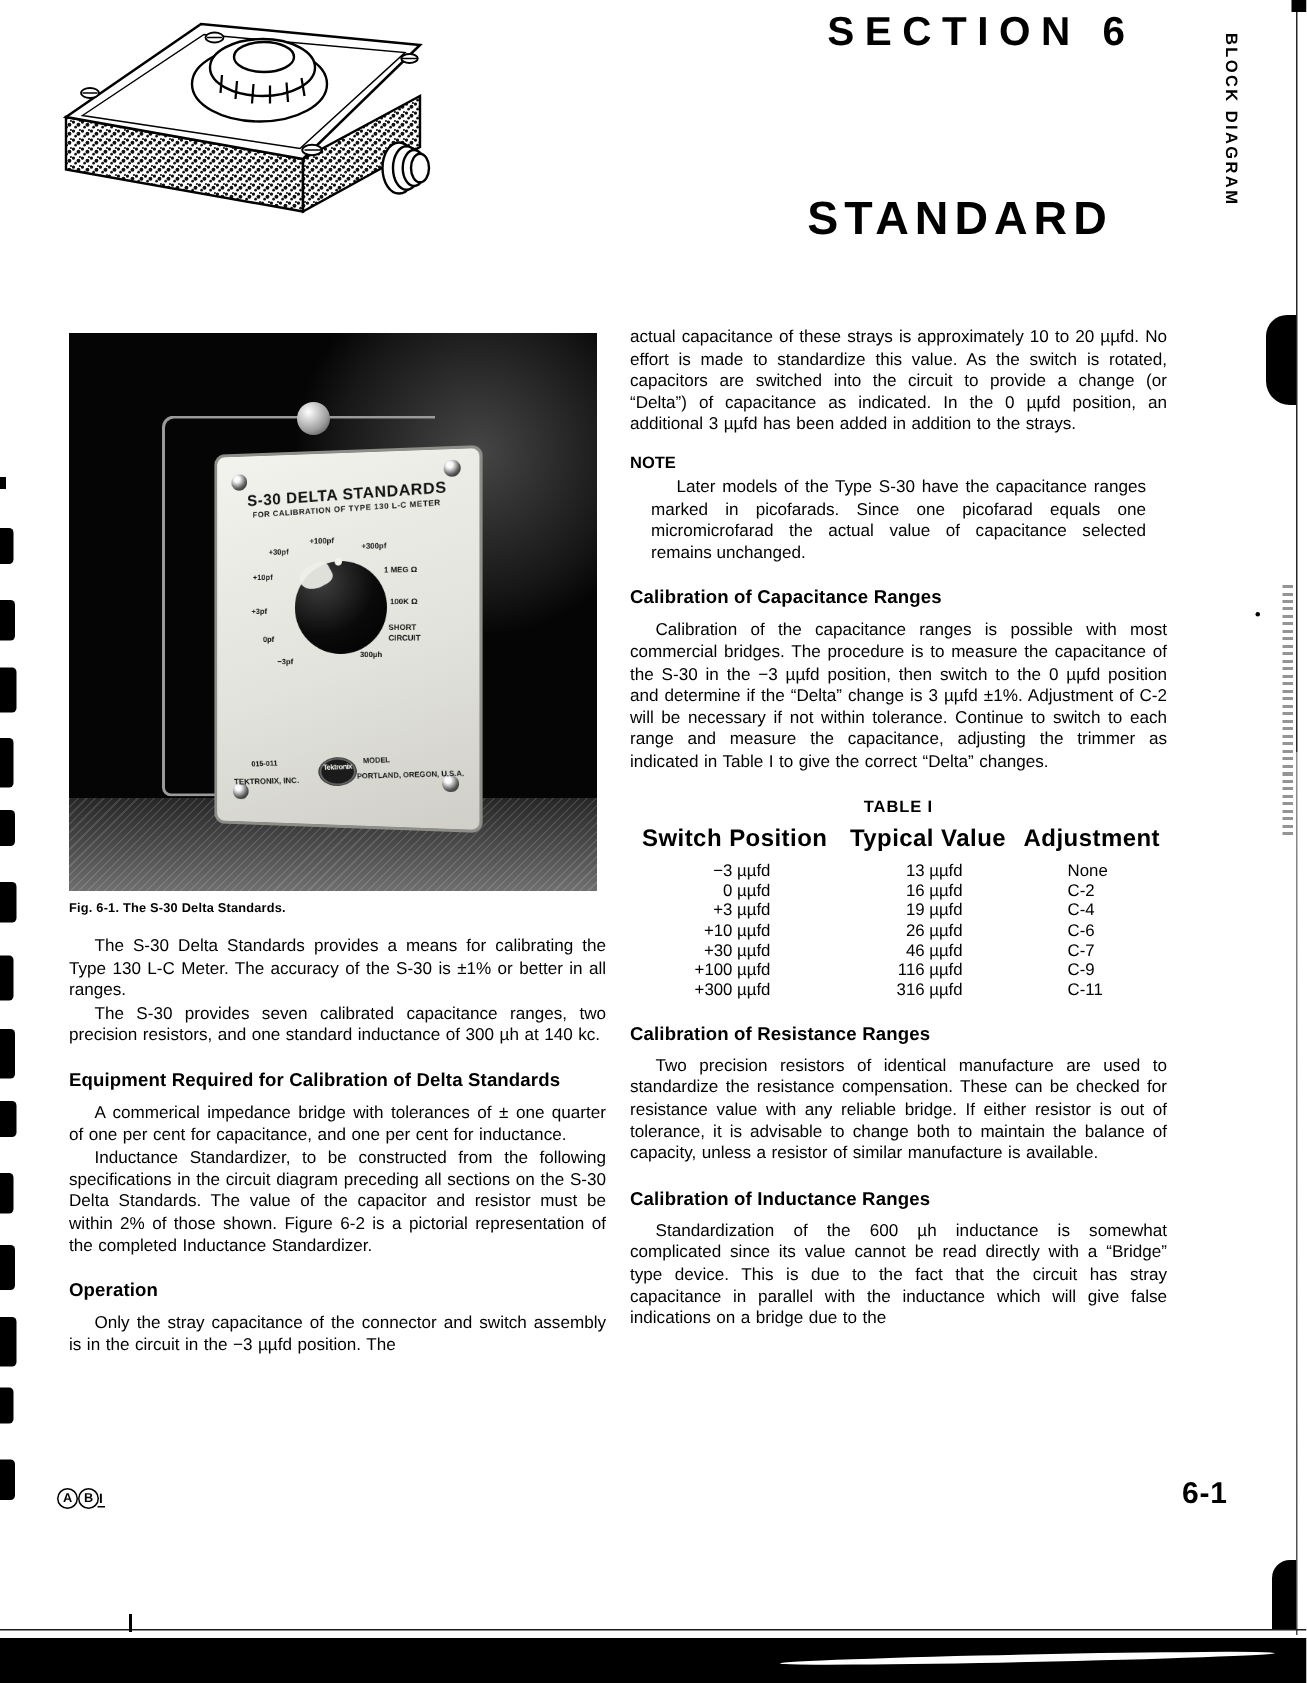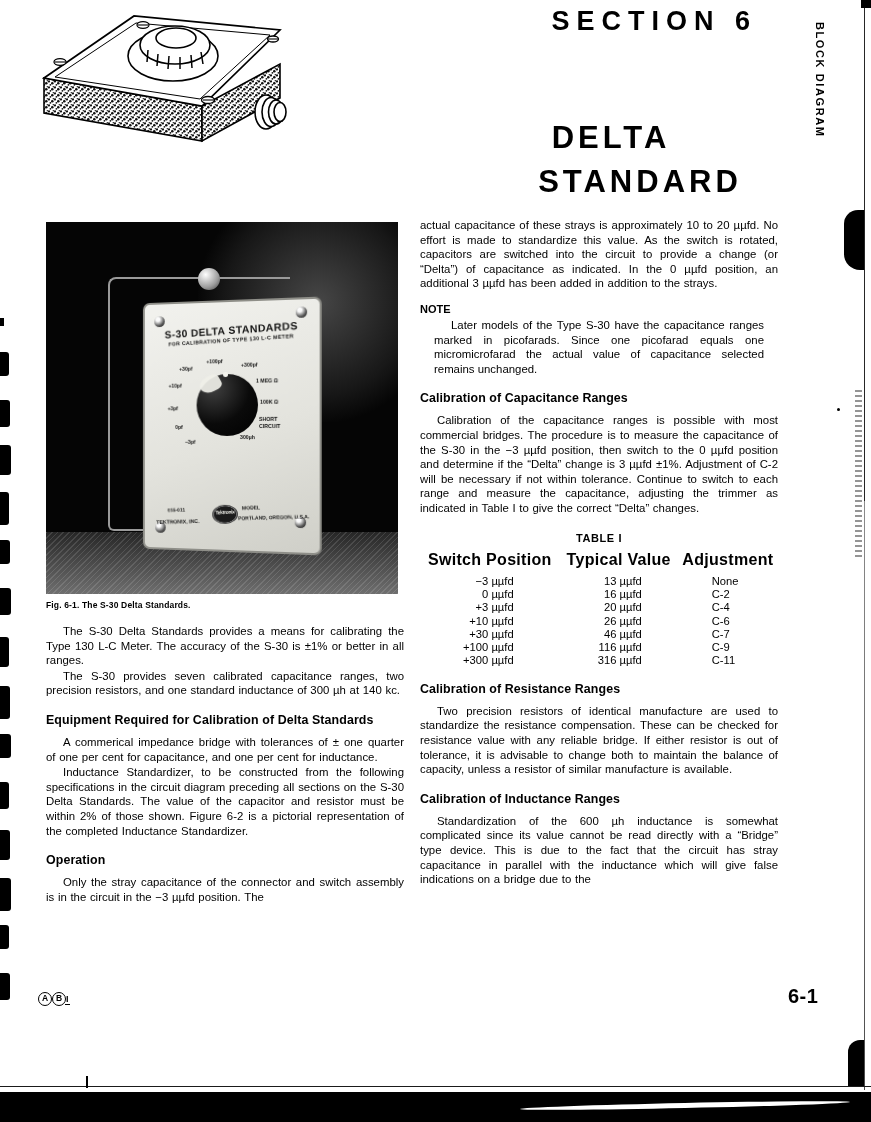--- a/index.html
+++ b/index.html
@@ -130,21 +130,20 @@
   <div id="right-dot"></div>
   <div id="right-faint-text"></div>
   <div id="top-right-corner"></div>
   <div id="bottom-hairline"></div>
   <div id="bottom-tick"></div>
   <div id="bottom-scan-band"></div>
 
   <div id="section-title">SECTION 6</div>
 
   <div id="doc-title">
-    <div class="l1">DELTA</div>
     <div class="l2">STANDARD</div>
   </div>
 
   <div id="side-tab-label">BLOCK DIAGRAM</div>
 
   <svg id="fig-illustration" viewBox="0 0 260 135">
     <defs>
       <pattern id="speckle" width="6" height="6" patternUnits="userSpaceOnUse">
         <rect width="6" height="6" fill="#ffffff"></rect>
         <circle cx="1" cy="1.4" r="1.1" fill="#111"></circle>
@@ -276,21 +275,21 @@
               <td class="c2">13 µµfd</td>
               <td class="c3">None</td>
             </tr>
             <tr>
               <td class="c1">0 µµfd</td>
               <td class="c2">16 µµfd</td>
               <td class="c3">C-2</td>
             </tr>
             <tr>
               <td class="c1">+3 µµfd</td>
-              <td class="c2">20 µµfd</td>
+              <td class="c2">19 µµfd</td>
               <td class="c3">C-4</td>
             </tr>
             <tr>
               <td class="c1">+10 µµfd</td>
               <td class="c2">26 µµfd</td>
               <td class="c3">C-6</td>
             </tr>
             <tr>
               <td class="c1">+30 µµfd</td>
               <td class="c2">46 µµfd</td>

